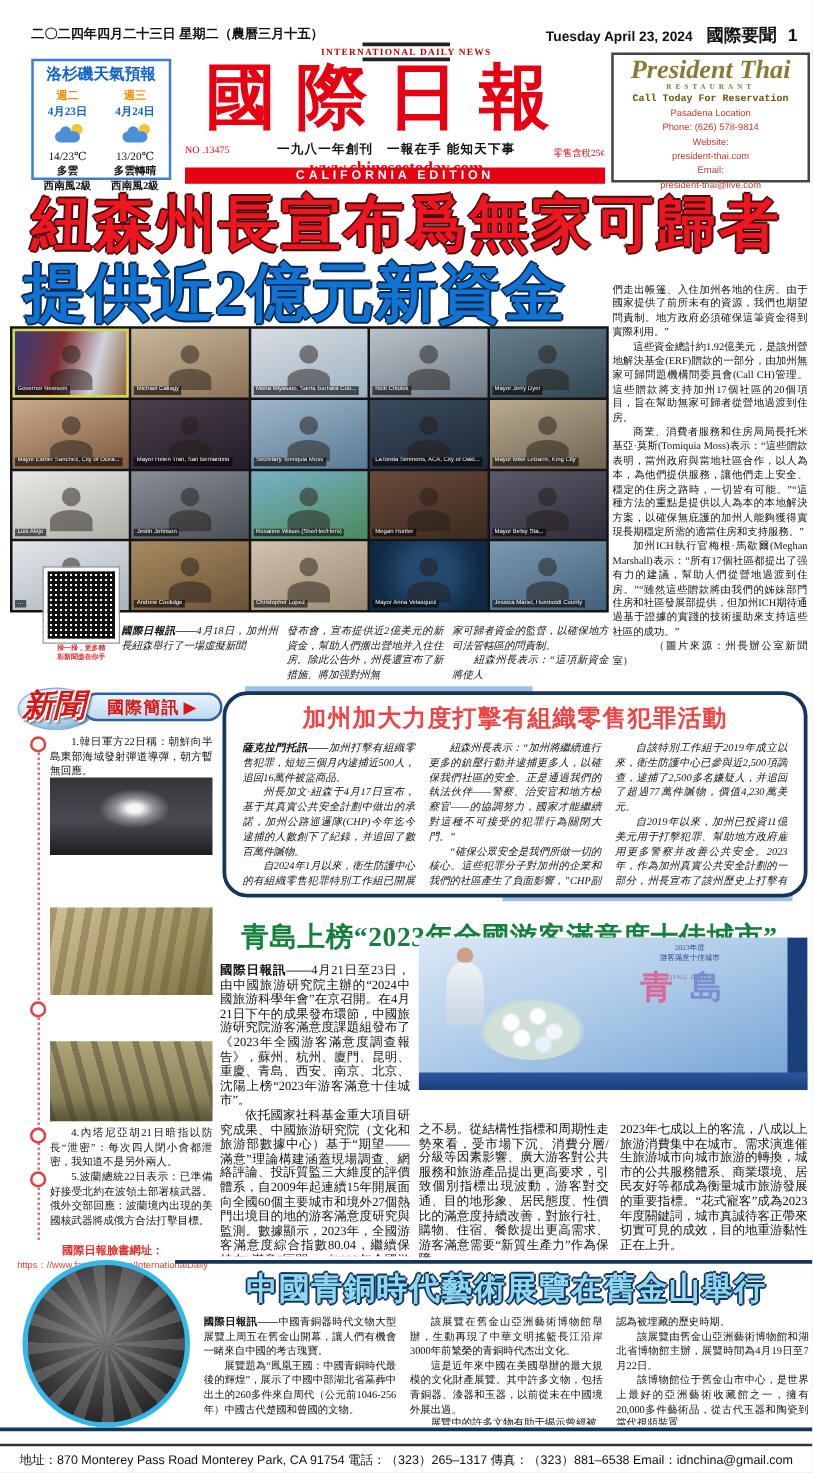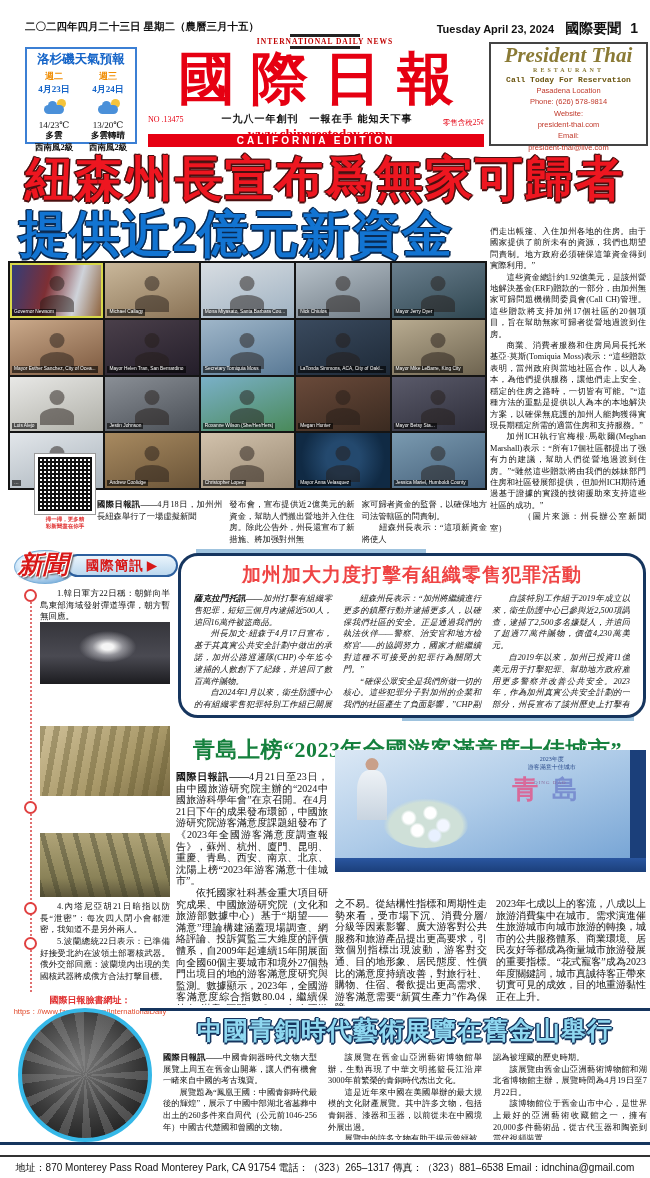--- a/index.html
+++ b/index.html
@@ -23,21 +23,21 @@
   .wcol{flex:1;}
   .wday{font-size:9px;font-weight:bold;color:#f08c00;}
   .wdate{font-size:9px;font-weight:bold;color:#1464c8;}
   .wicon{position:relative;height:20px;margin-top:2px;}
   .wsun{position:absolute;left:55%;top:1px;width:9px;height:9px;border-radius:50%;background:#f5c33a;}
   .wcloud{position:absolute;left:50%;top:7px;transform:translateX(-50%);width:20px;height:9px;border-radius:8px;background:#4a90d9;}
   .wcloud:before{content:"";position:absolute;left:4px;top:-4px;width:9px;height:9px;border-radius:50%;background:#4a90d9;}
   .wtemp{font-size:9px;margin-top:2px;}
   .wcond,.wwind{font-size:8.5px;font-weight:bold;}
   
-  .masthead-title{position:absolute;left:148px;top:50px;width:336px;text-align:center;color:#e60012;
+  .masthead-title{position:absolute;left:148px;top:50px;width:336px;color:#e60012;
         font-size:57px;font-weight:900;letter-spacing:16px;text-indent:16px;line-height:1;white-space:nowrap;}
   .mast-info{position:absolute;left:148px;top:112px;width:336px;display:flex;align-items:flex-start;}
   .issue{color:#e60012;font-size:8px;margin-top:3px;width:60px;}
   .mast-center{flex:1;text-align:center;}
   .slogan{font-size:10px;font-weight:bold;letter-spacing:1px;font-family:"Liberation Sans","DejaVu Sans",sans-serif;}
   .site{color:#e60012;font-size:13.5px;font-weight:bold;font-family:"Liberation Serif","DejaVu Serif",serif;}
   .price{color:#e60012;font-size:7.5px;margin-top:6px;width:58px;text-align:right;}
   .edition{position:absolute;left:148px;top:134px;width:336px;height:13px;background:#e60012;color:#fff;
         font-family:"Liberation Sans","DejaVu Sans",sans-serif;font-size:10px;font-weight:bold;
         letter-spacing:3px;text-align:center;line-height:13px;}
@@ -93,21 +93,21 @@
   .grid .tile:nth-child(18){background:linear-gradient(160deg,#d2c2ac,#9a8a74);}
   .grid .tile:nth-child(19){background:radial-gradient(circle at 50% 45%,#24496e 30%,#102a44 75%);}
   .grid .tile:nth-child(20){background:linear-gradient(160deg,#7a9ab0,#45607a);}
   
   .qr{position:absolute;left:34px;top:454px;width:62px;text-align:center;z-index:5;}
   .qr-img{width:54px;height:54px;margin:0 auto;background:
       repeating-linear-gradient(0deg,#111 0 2px,transparent 2px 4px),
       repeating-linear-gradient(90deg,#111 0 2px,#fff 2px 4px);border:3px solid #fff;outline:1px solid #999;}
   .qr-text{color:#e03030;font-size:5.5px;line-height:7px;font-weight:bold;margin-top:2px;}
   .caption{position:absolute;left:97px;top:499px;width:390px;height:50px;display:flex;gap:7px;overflow:hidden;
-      font-size:8.3px;line-height:11.5px;text-align:justify;}
+      font-size:8.3px;line-height:11.5px;text-align:justify;font-style:italic;}
   .caption .cap{flex:1;}
   .pre{white-space:pre-line;}
   
   .sb-badge{position:absolute;left:14px;top:546px;width:156px;height:40px;}
   .sb-swoosh{position:absolute;left:0;top:4px;width:60px;height:32px;border-radius:50%;
       background:radial-gradient(ellipse at 40% 40%,#dceefc 40%,#5a9ad0 90%);border:1px solid #7aaed8;}
   .sb-xinwen{position:absolute;left:4px;top:2px;font-size:25px;font-weight:900;color:#d81818;font-style:italic;
       text-shadow:1px 1px 0 #fff,-1px -1px 0 #fff,2px 2px 2px #555;z-index:2;}
   .sb-pill{position:absolute;left:52px;top:8px;width:112px;height:23px;border:2px solid #2c5f9e;border-radius:13px;
       background:linear-gradient(180deg,#eaf4fc,#bcd8ee);box-sizing:border-box;display:flex;align-items:center;

